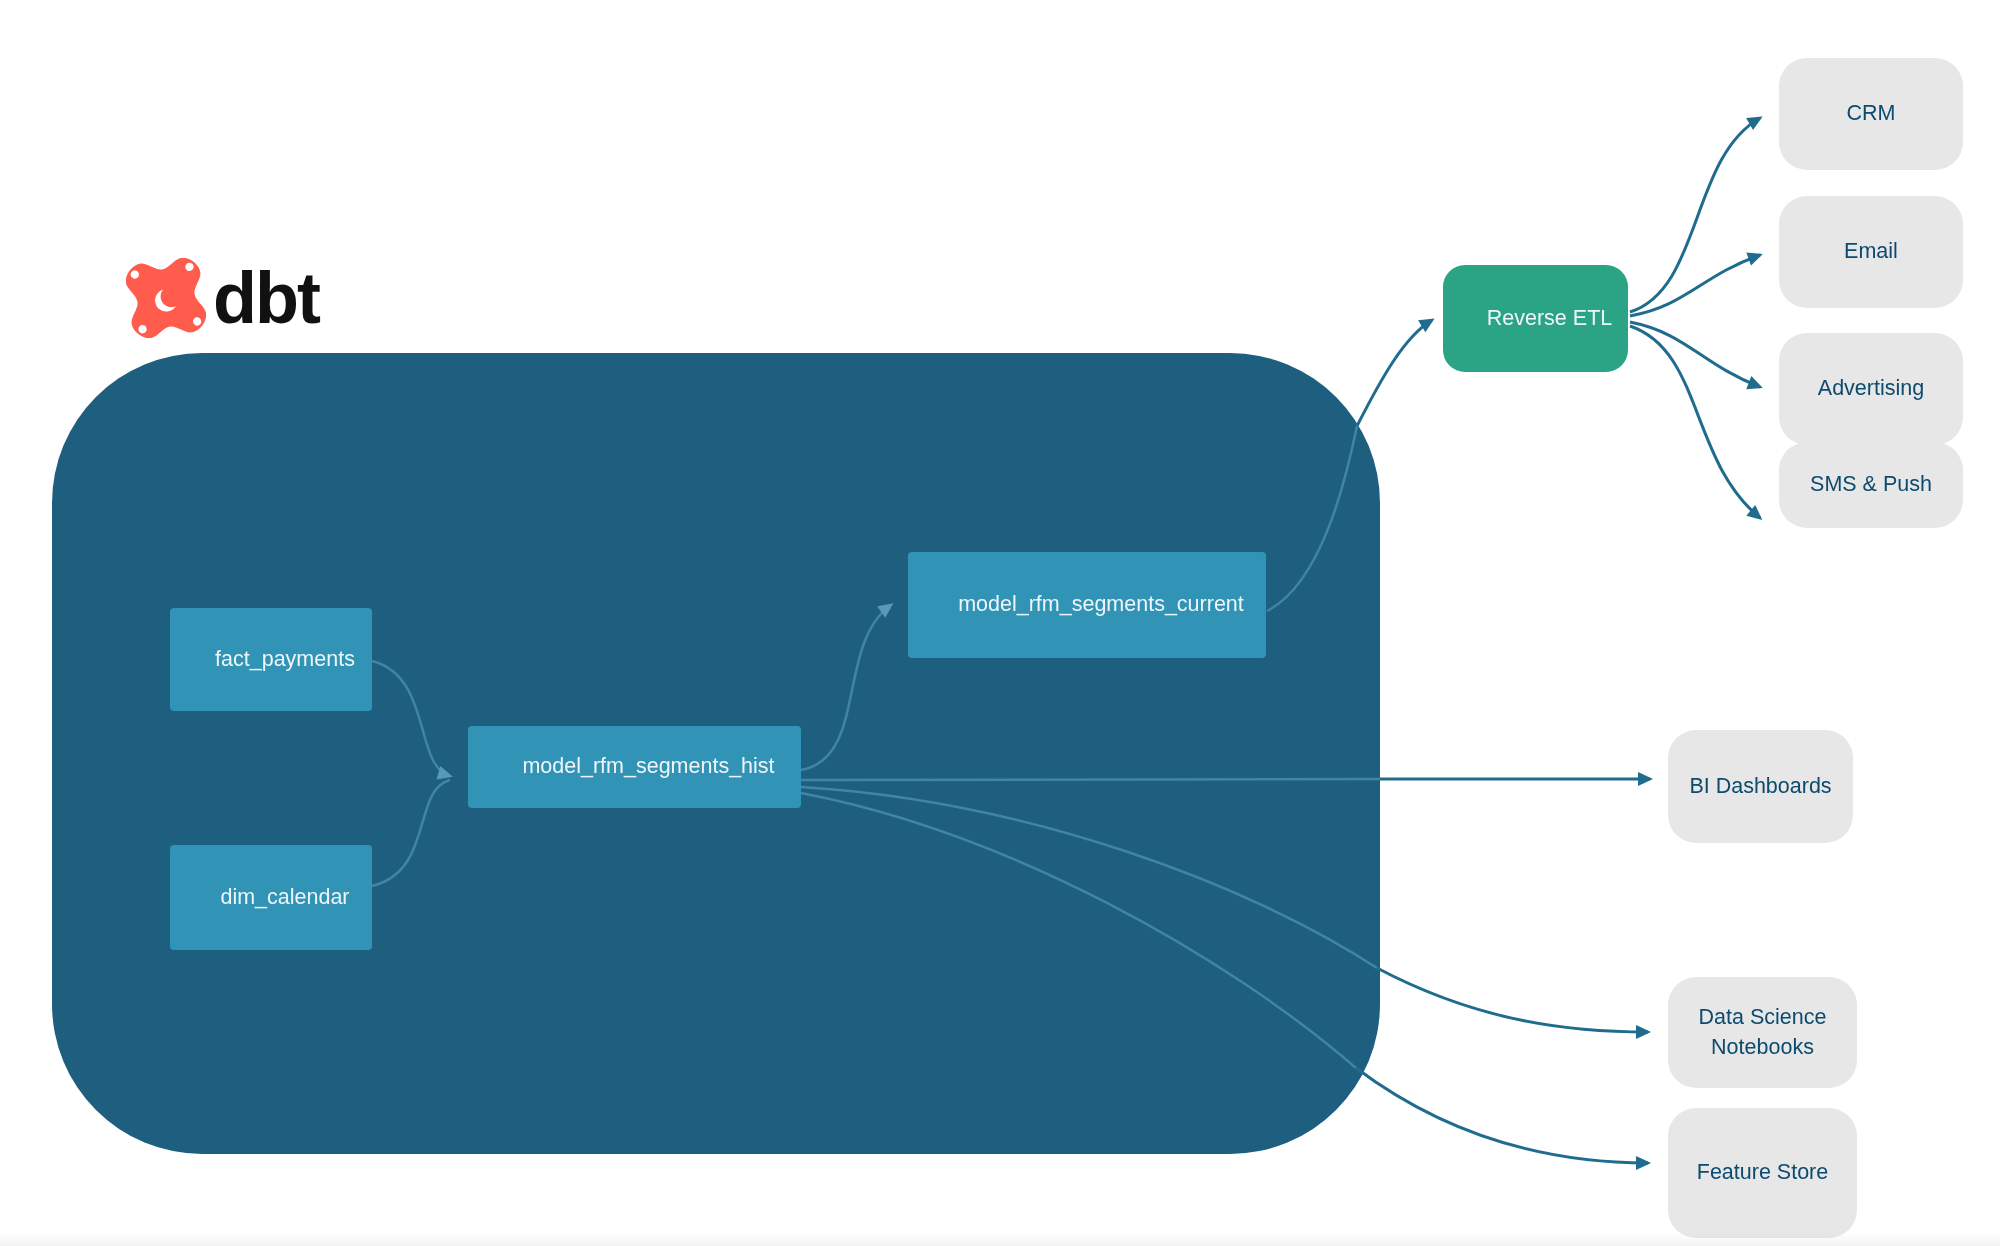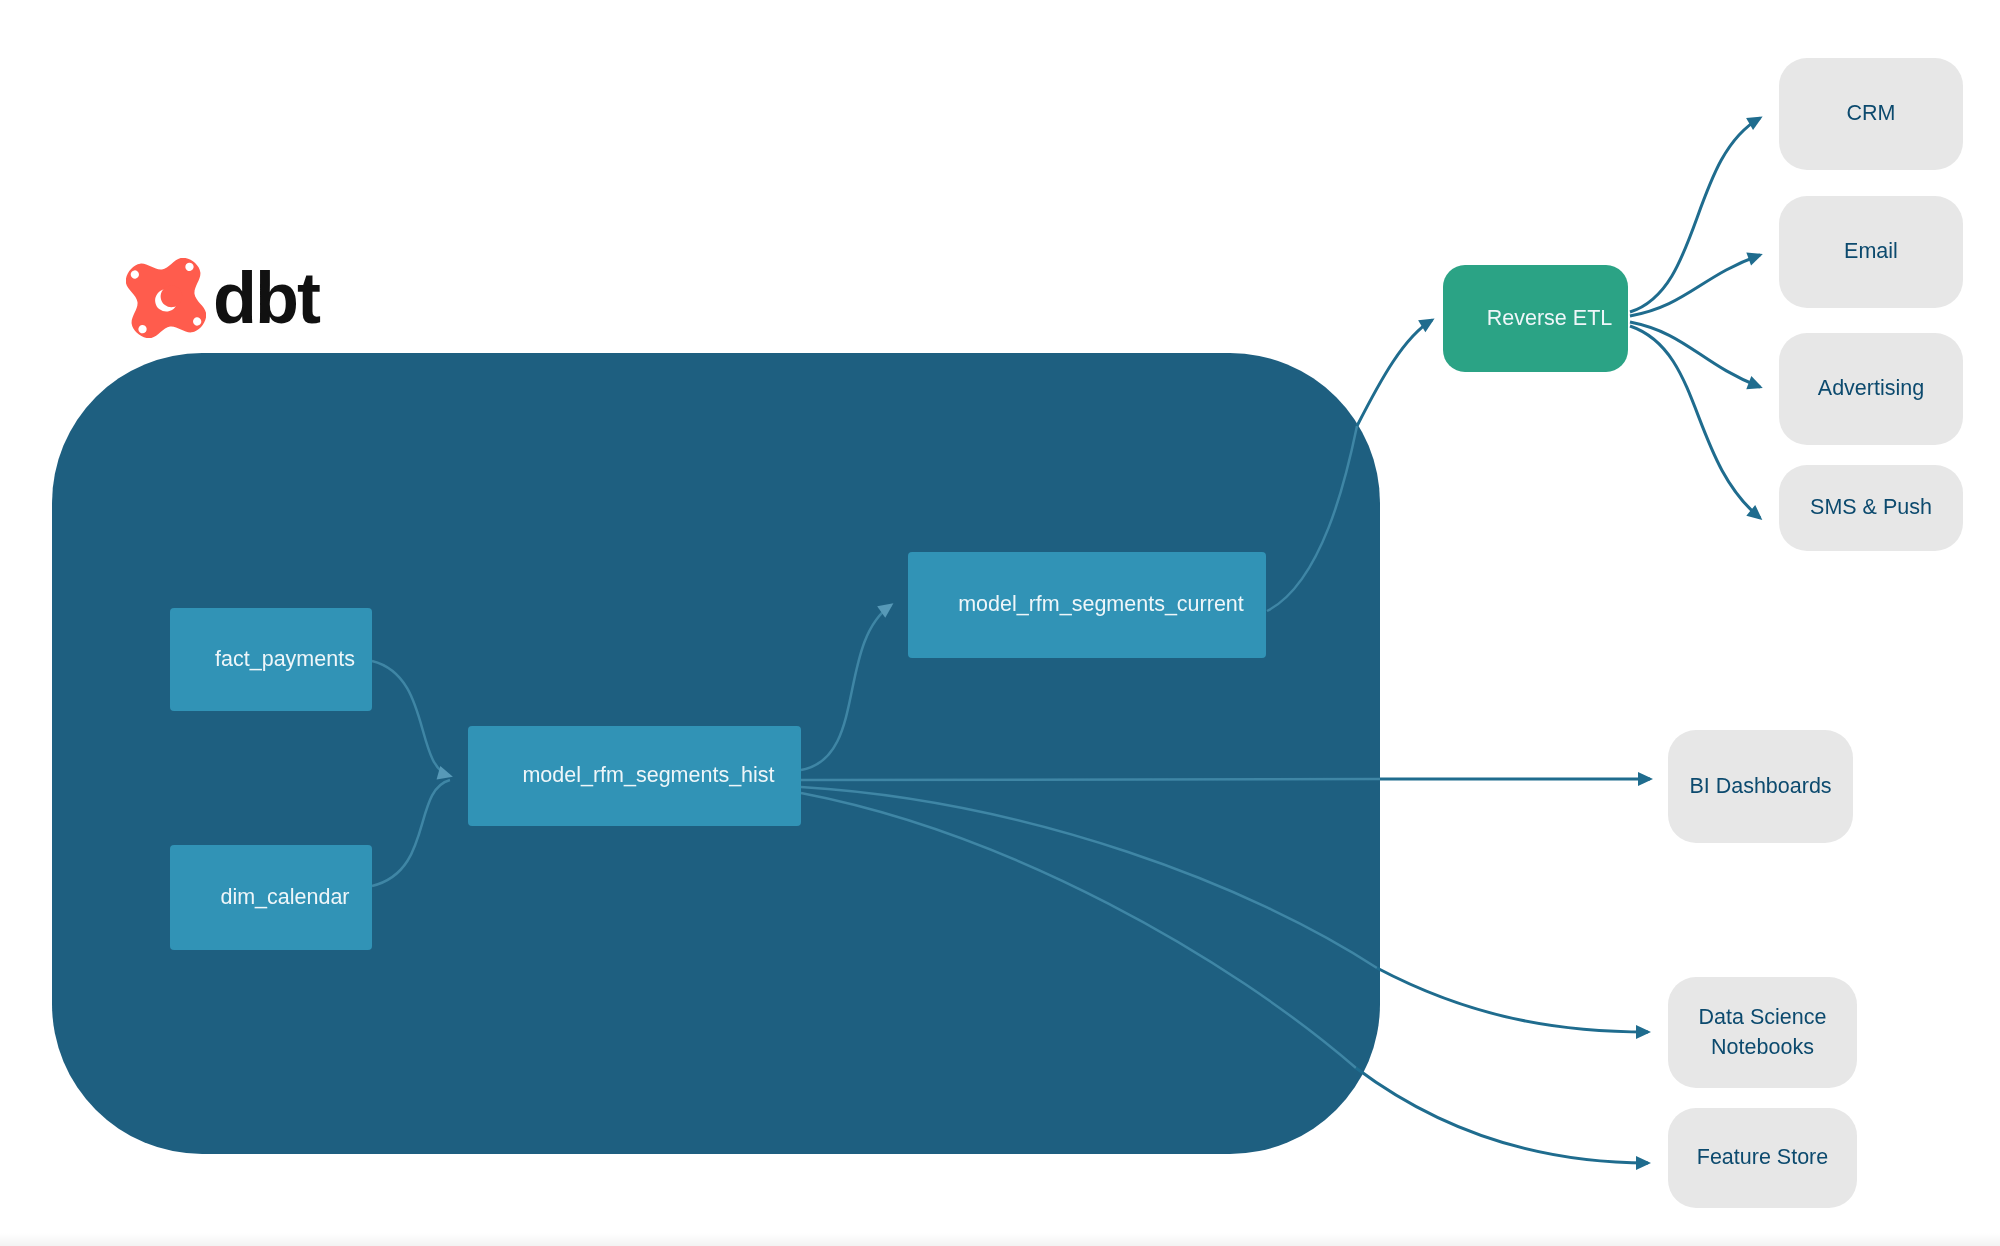--- a/index.html
+++ b/index.html
@@ -24,30 +24,30 @@
 
   
   .node { position: absolute; display: flex; align-items: center; justify-content: center;
           text-align: center; z-index: 3; font-size: 21.5px; line-height: 1.35; padding-left: 28px; }
   .node-model { background: #3193b6; color: #eef6f9; border-radius: 4px; }
   .node-green { background: #2ba385; color: #eef6f9; border-radius: 22px; }
   .node-gray  { background: #e7e7e7; color: #0c4a6e; border-radius: 28px; padding: 0 18px; }
 
   .n-fact    { left: 170px;  top: 608px;  width: 202px; height: 103px; }
   .n-dim     { left: 170px;  top: 845px;  width: 202px; height: 105px; }
-  .n-hist    { left: 468px;  top: 726px;  width: 333px; height: 100px; }
+  .n-hist    { left: 468px;  top: 726px;  width: 333px; height: 82px; }
   .n-current { left: 908px;  top: 552px;  width: 358px; height: 106px; }
   .n-retl    { left: 1443px; top: 265px;  width: 185px; height: 107px; }
   .n-crm     { left: 1779px; top: 58px;   width: 184px; height: 112px; }
   .n-email   { left: 1779px; top: 196px;  width: 184px; height: 112px; }
   .n-adv     { left: 1779px; top: 333px;  width: 184px; height: 112px; }
-  .n-sms     { left: 1779px; top: 465px;  width: 184px; height: 86px; }
+  .n-sms     { left: 1779px; top: 442px;  width: 184px; height: 86px; }
   .n-bi      { left: 1668px; top: 722px;  width: 185px; height: 113px; margin-top: 8px; }
   .n-ds      { left: 1668px; top: 977px;  width: 189px; height: 111px; }
-  .n-fs      { left: 1668px; top: 1108px; width: 189px; height: 100px; }
+  .n-fs      { left: 1668px; top: 1108px; width: 189px; height: 130px; }
 
   .bottom-sheen { position: absolute; left: 0; bottom: 0; width: 2000px; height: 13px;
                   background: linear-gradient(to bottom, rgba(0,0,0,0.00), rgba(0,0,0,0.05));
                   z-index: 4; }
 </style>
 </head>
 <body>
 
 <div class="canvas">
 

